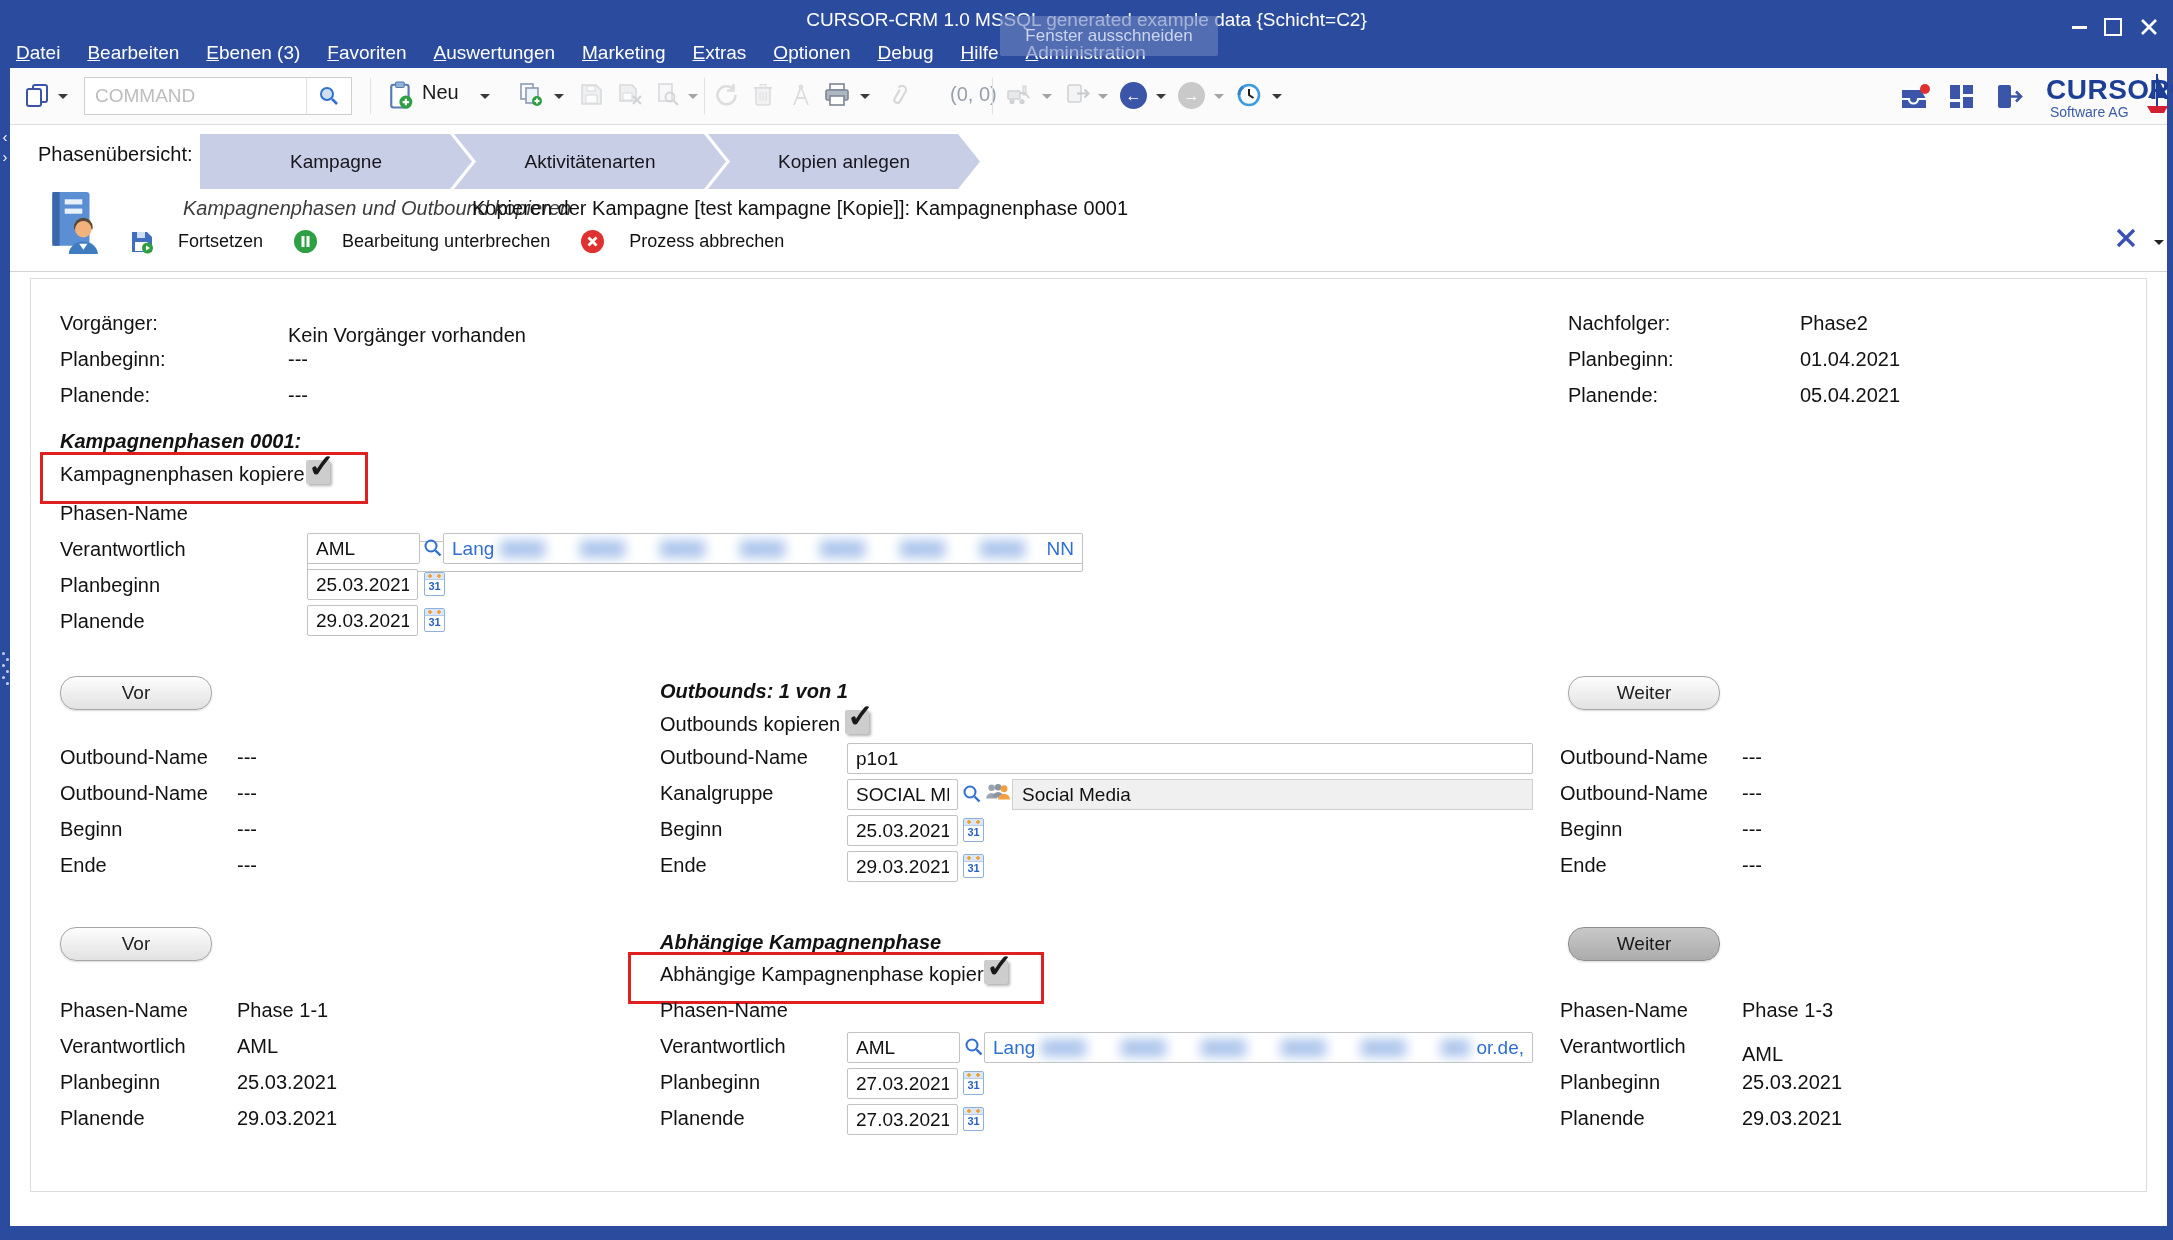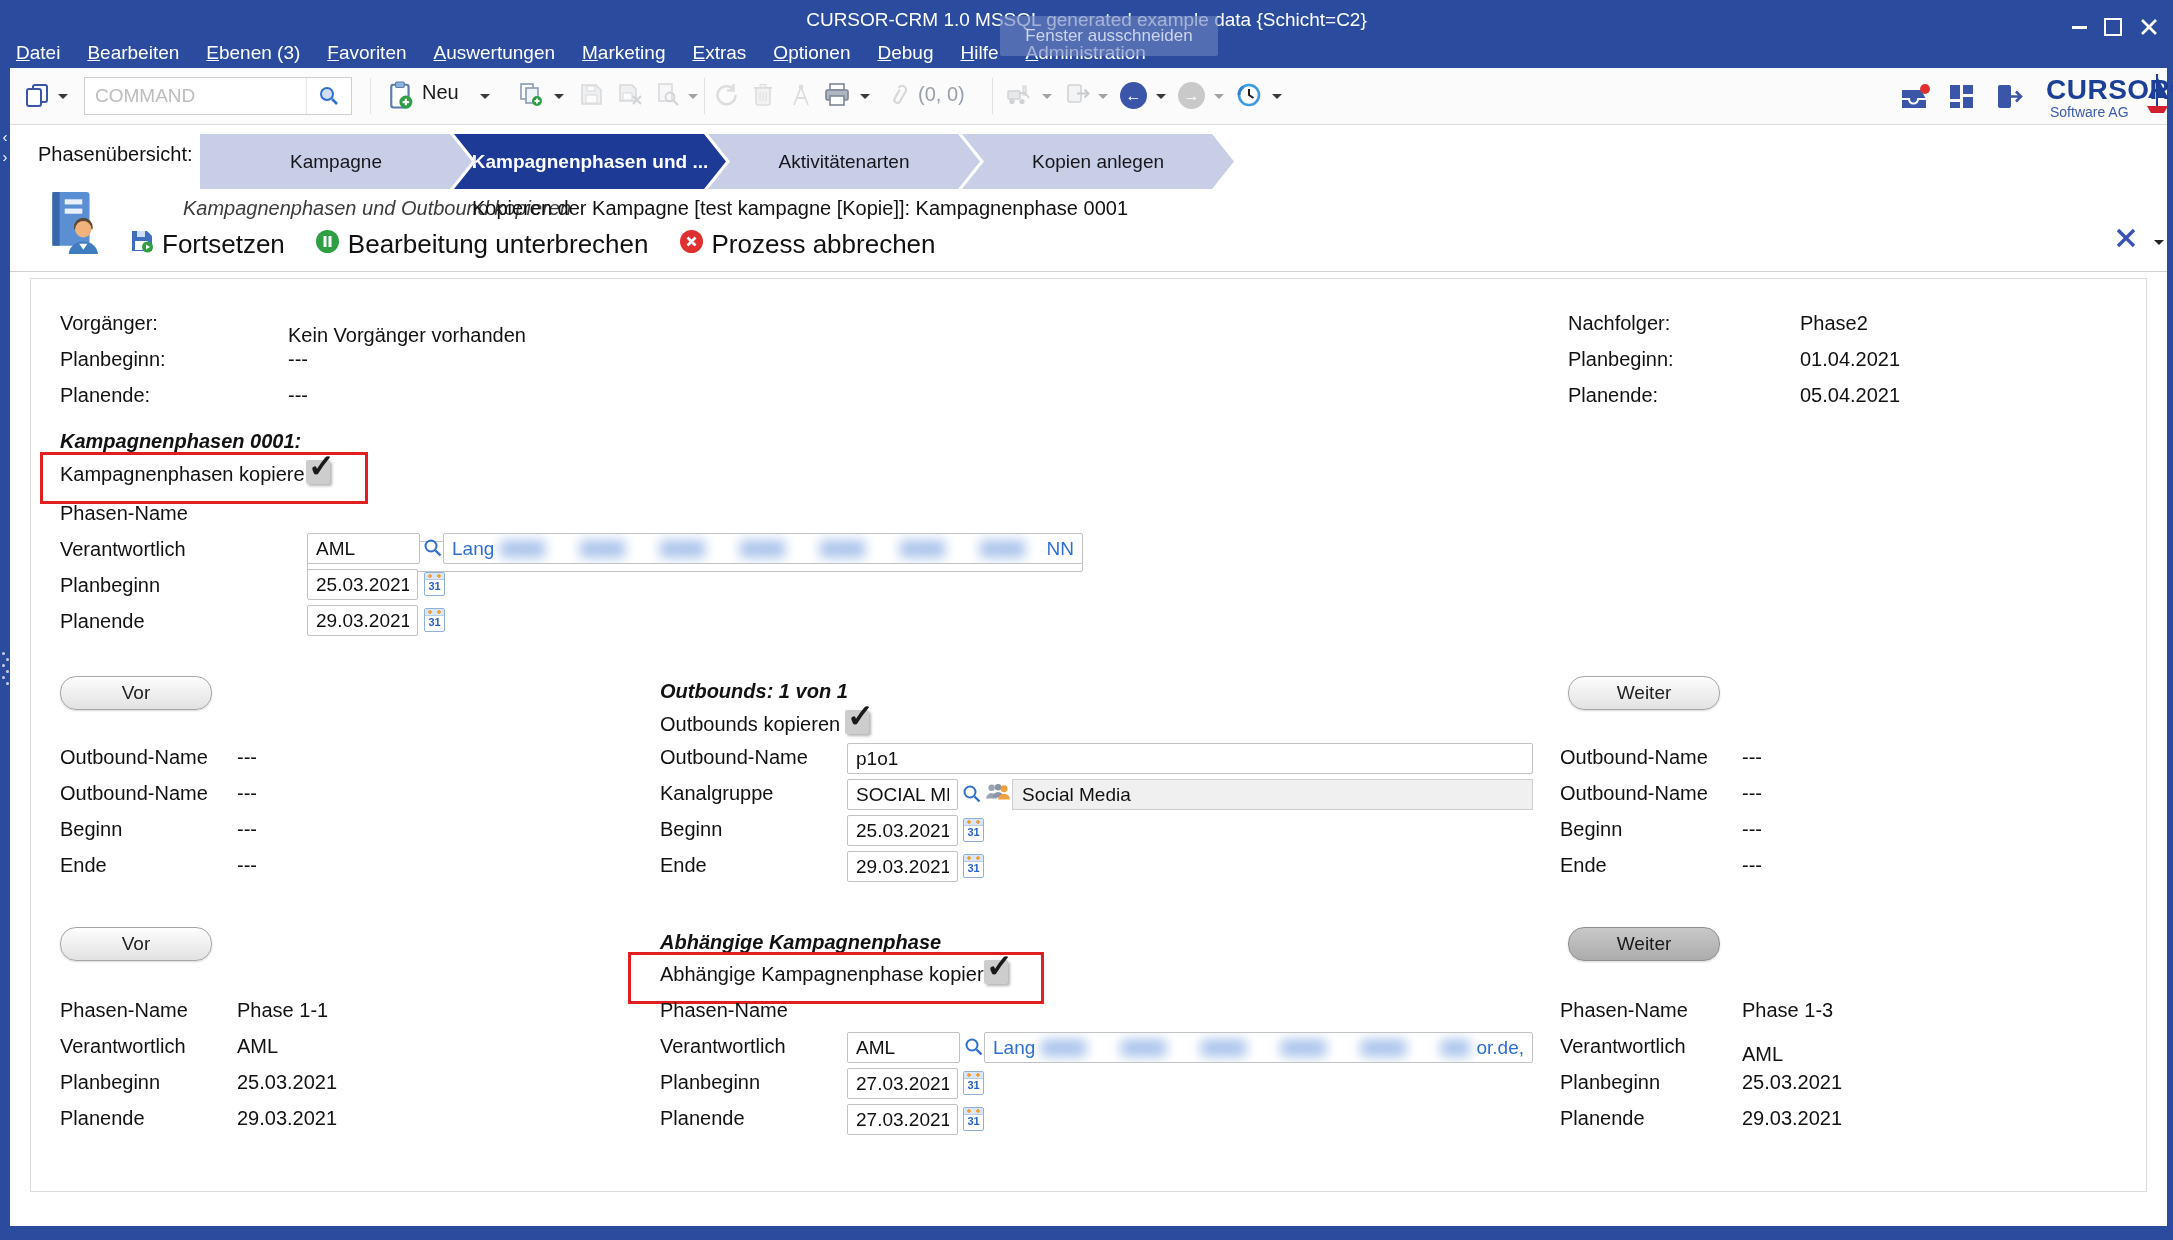--- a/index.html
+++ b/index.html
@@ -28,41 +28,41 @@
   .dis{opacity:.45;filter:grayscale(.6);}
   .caret{position:absolute;width:0;height:0;border-left:5px solid transparent;border-right:5px solid transparent;border-top:5px solid #3a3a3a;}
   .tsep{position:absolute;top:10px;width:1px;height:36px;background:#e2e2e2;}
   .cmdbox{position:absolute;left:74px;top:9px;width:268px;height:38px;border:1px solid #cfcfcf;background:#fff;
           display:flex;align-items:center;box-sizing:border-box;}
   .cmdbox input{flex:1;border:none;outline:none;font-family:inherit;font-size:19px;color:#555;padding:0 10px;min-width:0;background:transparent;}
   .cmdbox input::placeholder{color:#bdbdbd;}
   .cmd-div{width:1px;height:36px;background:#e4e4e4;}
   .cmd-search{width:44px;height:36px;display:flex;align-items:center;justify-content:center;}
   .neu-label{font-size:20px;color:#1a1a1a;}
-  .coords{position:absolute;top:15px;font-size:20px;color:#98a0ac;}
+  .coords{position:absolute;top:15px;font-size:20px;color:#98a0ac;margin-left:32px;}
   .circle-btn{width:27px;height:27px;border-radius:50%;display:flex;align-items:center;justify-content:center;
               color:#fff;font-size:16px;font-weight:bold;}
   
   .logo-name{font-size:28px;font-weight:bold;color:#1D3F96;letter-spacing:.5px;}
   .logo-reg{font-size:12px;vertical-align:super;color:#1D3F96;font-weight:bold;}
   .logo-sub{font-size:14px;color:#3B5CAB;}
   
   .phaselabel{position:absolute;left:38px;top:143px;font-size:20px;color:#111;}
   .tabs{position:absolute;left:200px;top:134px;display:flex;}
   .tab{width:272px;height:55px;background:#C9CEE7;display:flex;align-items:center;justify-content:center;
        font-size:19px;color:#16161c;white-space:nowrap;
        clip-path:polygon(0 0,calc(100% - 22px) 0,100% 50%,calc(100% - 22px) 100%,0 100%,22px 50%);}
   .tab.first{clip-path:polygon(0 0,calc(100% - 22px) 0,100% 50%,calc(100% - 22px) 100%,0 100%);}
   .tab + .tab{margin-left:-18px;}
   .tab.active{background:#1D3B96;color:#fff;font-weight:bold;}
   
   .hdr-sub{position:absolute;left:183px;top:197px;font-size:20px;font-style:italic;color:#3c3c3c;white-space:nowrap;}
   .hdr-title{position:absolute;left:472px;top:197px;font-size:20px;color:#111;white-space:nowrap;}
   .hdr-actions{position:absolute;left:130px;top:229px;display:flex;gap:30px;align-items:center;}
-  .hbtn{display:flex;align-items:flex-start;gap:8px;font-size:26px;color:#111;cursor:default;white-space:nowrap;}
+  .hbtn{display:flex;align-items:center;gap:24px;font-size:18px;color:#111;cursor:default;white-space:nowrap;}
   .hdr-close{position:absolute;left:2114px;top:226px;width:30px;height:30px;}
   .hdr-divider{position:absolute;left:10px;top:271px;right:6px;height:1px;background:#d2d2d2;}
   
   .panel{position:absolute;left:30px;top:278px;width:2117px;height:914px;border:1px solid #dcdcdc;background:#fff;box-sizing:border-box;}
   .t{position:absolute;font-size:20px;color:#121212;white-space:nowrap;}
   .bi{font-weight:bold;font-style:italic;}
   .inp{position:absolute;box-sizing:border-box;height:31px;border:1px solid #c2c2c2;border-radius:2px;
        font-family:inherit;font-size:19px;color:#111;padding:0 8px;background:#fff;outline:none;}
   .inp-ro{position:absolute;box-sizing:border-box;height:31px;border:1px solid #cfcfcf;background:#f0f0f0;
        font-size:19px;color:#111;display:flex;align-items:center;padding:0 9px;white-space:nowrap;overflow:hidden;}
@@ -305,21 +305,20 @@
           <path d="M13 4l11 22H13z" fill="#1D3F96"></path>
           <path d="M11 12L4 26h7z" fill="#1D3F96"></path>
           <path d="M3 34h21l-4 7H7z" fill="#D22030"></path>
         </svg>
     </span>
   </div>
 
   <div class="phaselabel">Phasenübersicht:</div>
   <div class="tabs">
     <div class="tab first">Kampagne</div>
-    <div class="tab active">Kampagnenphasen und ...</div>
     <div class="tab">Aktivitätenarten</div>
     <div class="tab">Kopien anlegen</div>
   </div>
 
   <span class="abs" style="left:44px;top:190px;">
     <svg width="58" height="64" viewBox="0 0 56 62">
       <rect x="8" y="2" width="36" height="52" rx="3" fill="#5B8FD4"></rect>
       <rect x="8" y="2" width="7" height="52" fill="#3A66AC"></rect>
       <rect x="20" y="9" width="17" height="5" fill="#E8F0FA"></rect>
       <rect x="20" y="18" width="17" height="5" fill="#E8F0FA"></rect>

